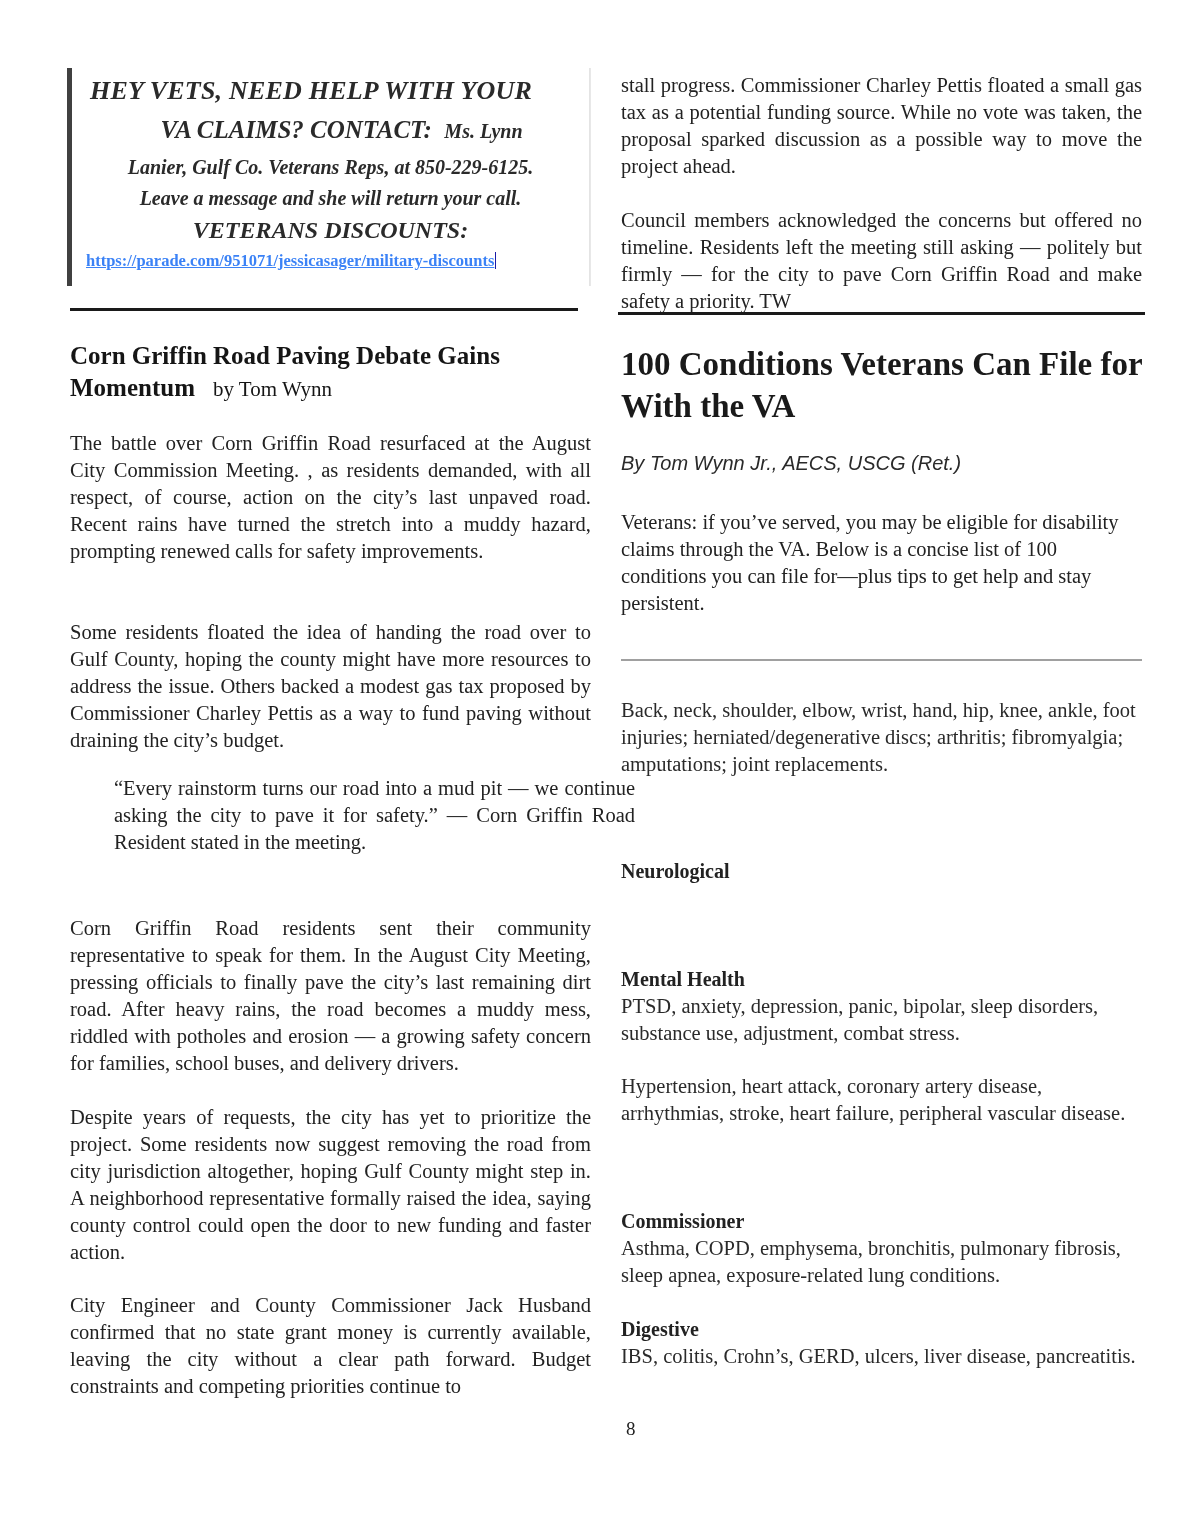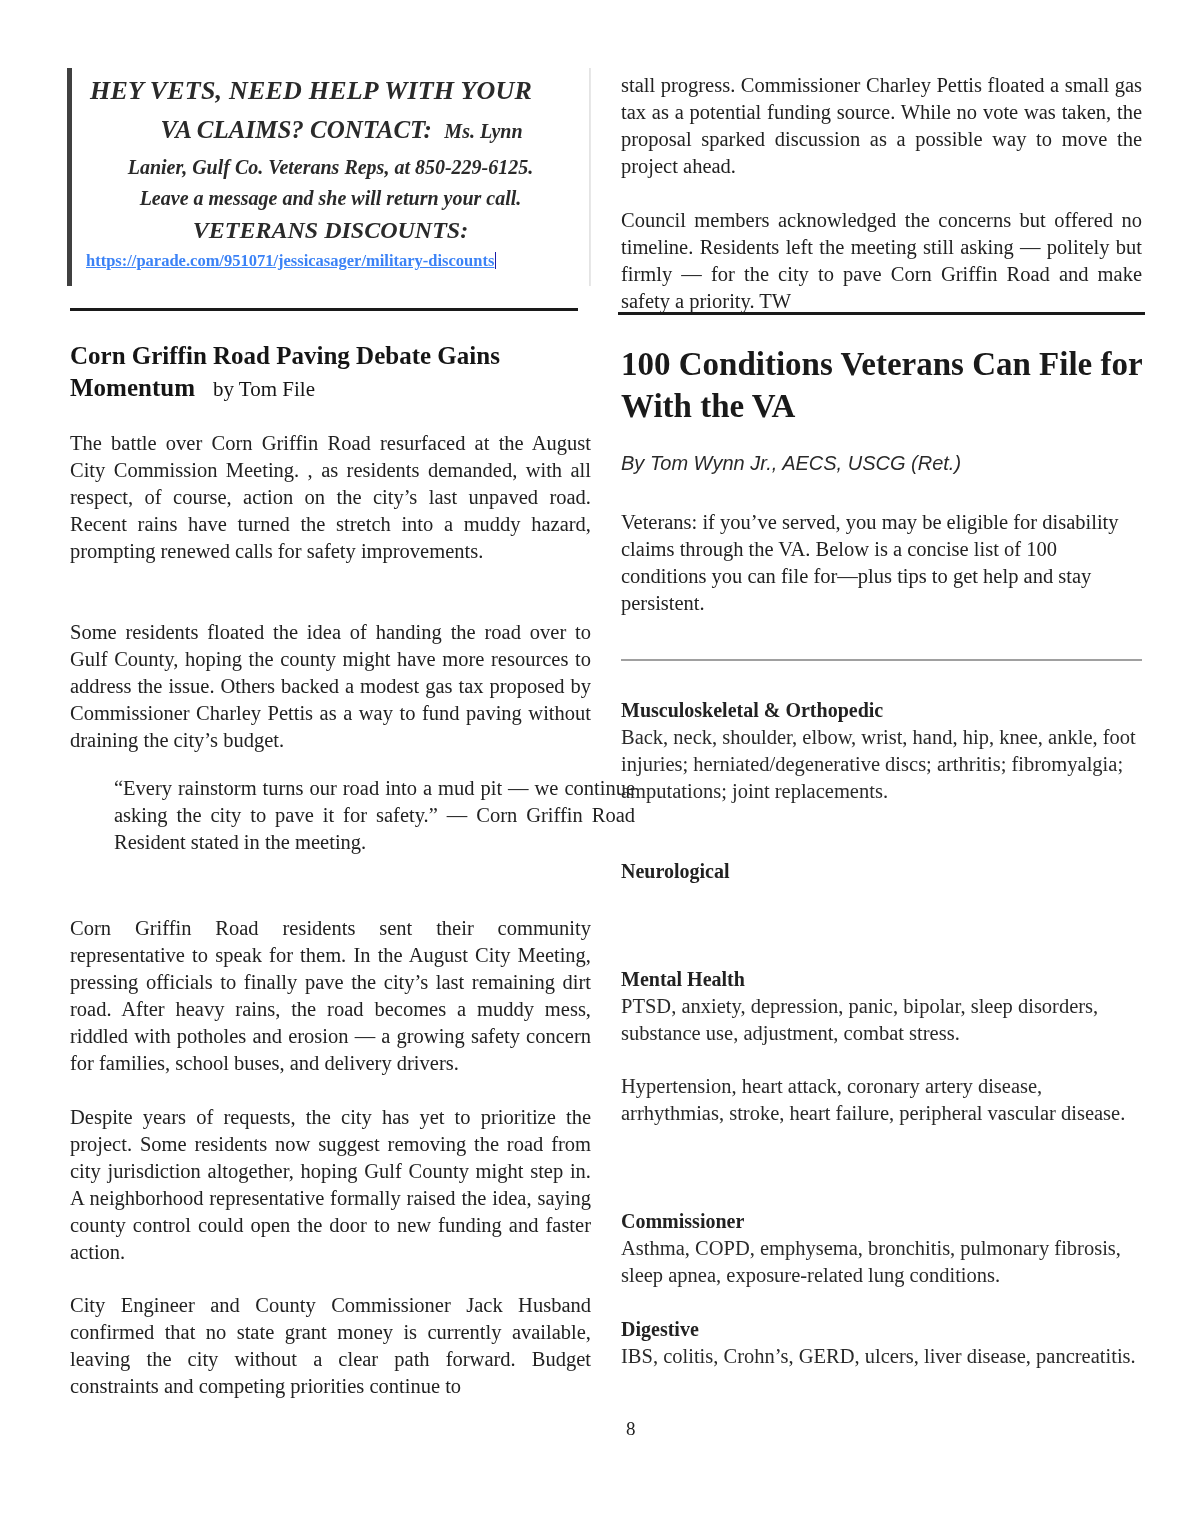--- a/index.html
+++ b/index.html
@@ -161,21 +161,21 @@
   <div class="l3">Lanier, Gulf Co. Veterans Reps, at 850-229-6125.</div>
   <div class="l4">Leave a message and she will return your call.</div>
   <div class="l5">VETERANS DISCOUNTS:</div>
   <a class="link"><span>https://parade.com/951071/jessicasager/military-discounts</span><span class="caret"></span></a>
 </div>
 <div class="vline"></div>
 
 <div class="rule rule-left"></div>
 
 <div class="headline-left">
-  <span>Corn Griffin Road Paving Debate Gains Momentum</span><span class="byline">by Tom File</span>
+  <span>Corn Griffin Road Paving Debate Gains Momentum</span><span class="byline">by Tom Wynn</span>
 </div>
 
 <div class="para left" style="top:430px;">The battle over Corn Griffin Road resurfaced at the August City Commission Meeting. , as residents demanded, with all respect, of course, action on the city’s last unpaved road. Recent rains have turned the stretch into a muddy hazard, prompting renewed calls for safety improvements.</div>
 <div class="para left" style="top:619px;">Some residents floated the idea of handing the road over to Gulf County, hoping the county might have more resources to address the issue. Others backed a modest gas tax proposed by Commissioner Charley Pettis as a way to fund paving without draining the city’s budget.</div>
 <div class="para left" style="top:775px;margin-left:44px;">“Every rainstorm turns our road into a mud pit — we continue asking the city to pave it for safety.” — Corn Griffin Road Resident stated in the meeting.</div>
 <div class="para left" style="top:915px;">Corn Griffin Road residents sent their community representative to speak for them. In the August City Meeting, pressing officials to finally pave the city’s last remaining dirt road. After heavy rains, the road becomes a muddy mess, riddled with potholes and erosion — a growing safety concern for families, school buses, and delivery drivers.</div>
 <div class="para left" style="top:1104px;">Despite years of requests, the city has yet to prioritize the project. Some residents now suggest removing the road from city jurisdiction altogether, hoping Gulf County might step in. A neighborhood representative formally raised the idea, saying county control could open the door to new funding and faster action.</div>
 <div class="para left" style="top:1292px;">City Engineer and County Commissioner Jack Husband confirmed that no state grant money is currently available, leaving the city without a clear path forward. Budget constraints and competing priorities continue to</div>
 
 <div class="para right" style="top:72px;">stall progress.  Commissioner Charley Pettis floated a small gas tax as a potential funding source. While no vote was taken, the proposal sparked discussion as a possible way to move the project ahead.</div>
@@ -183,21 +183,20 @@
 
 <div class="rule rule-right"></div>
 
 <div class="headline-right">100 Conditions Veterans Can File for With the VA</div>
 <div class="author-right">By Tom Wynn Jr., AECS, USCG (Ret.)</div>
 <div class="para right ragged" style="top:509px;">Veterans: if you’ve served, you may be eligible for disability claims through the VA. Below is a concise list of 100 conditions you can file for—plus tips to get help and stay persistent.</div>
 
 <div class="rule rule-gray"></div>
 
 <div class="cat" style="top:697px;">
-  <div class="cat-title">Musculoskeletal &amp; Orthopedic</div>
   <div class="cat-body">Back, neck, shoulder, elbow, wrist, hand, hip, knee, ankle, foot injuries; herniated/degenerative discs; arthritis; fibromyalgia; amputations; joint replacements.</div>
 </div>
 <div class="cat" style="top:858px;">
   <div class="cat-title">Neurological</div>
 </div>
 <div class="cat" style="top:966px;">
   <div class="cat-title">Mental Health</div>
   <div class="cat-body">PTSD, anxiety, depression, panic, bipolar, sleep disorders, substance use, adjustment, combat stress.</div>
 </div>
 <div class="cat" style="top:1073px;">

